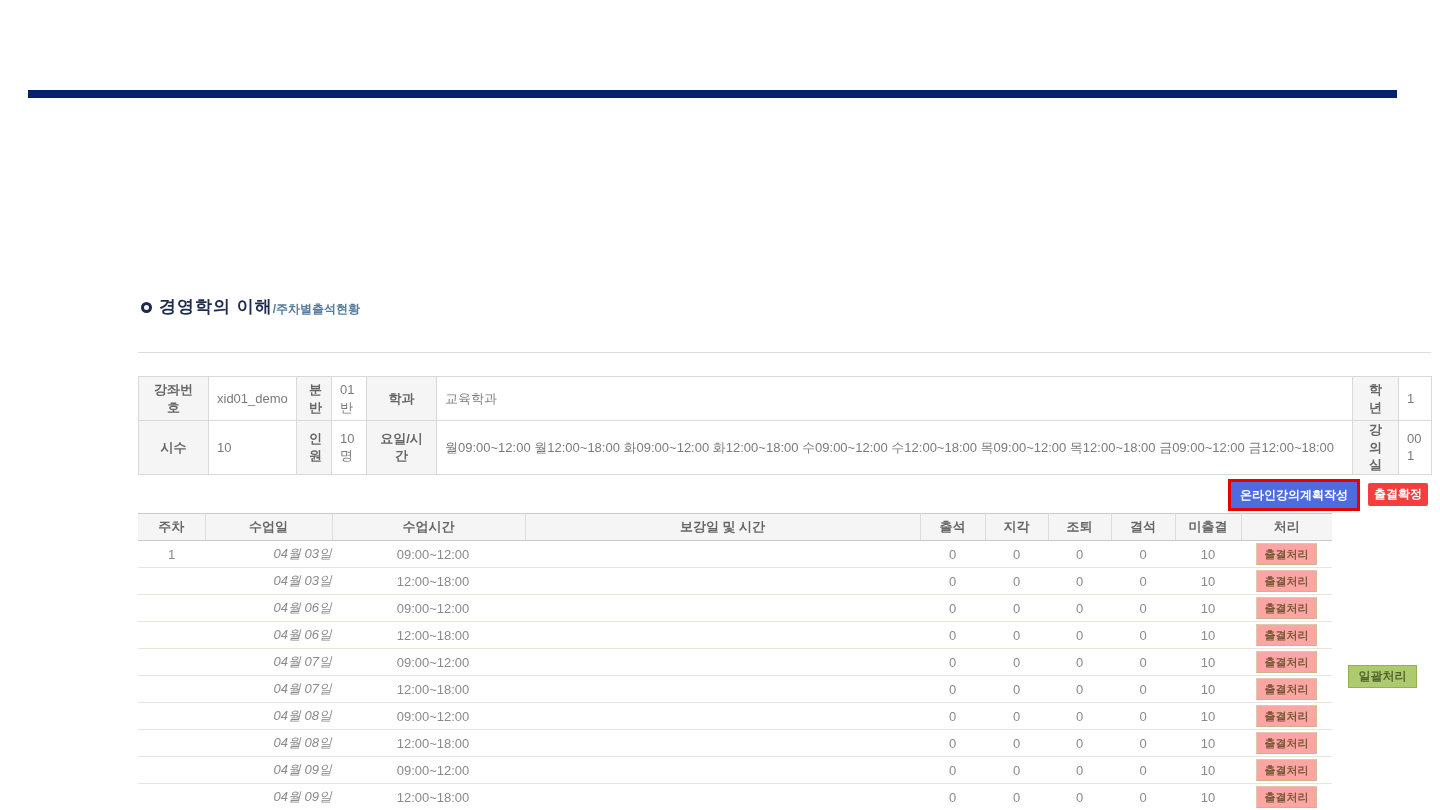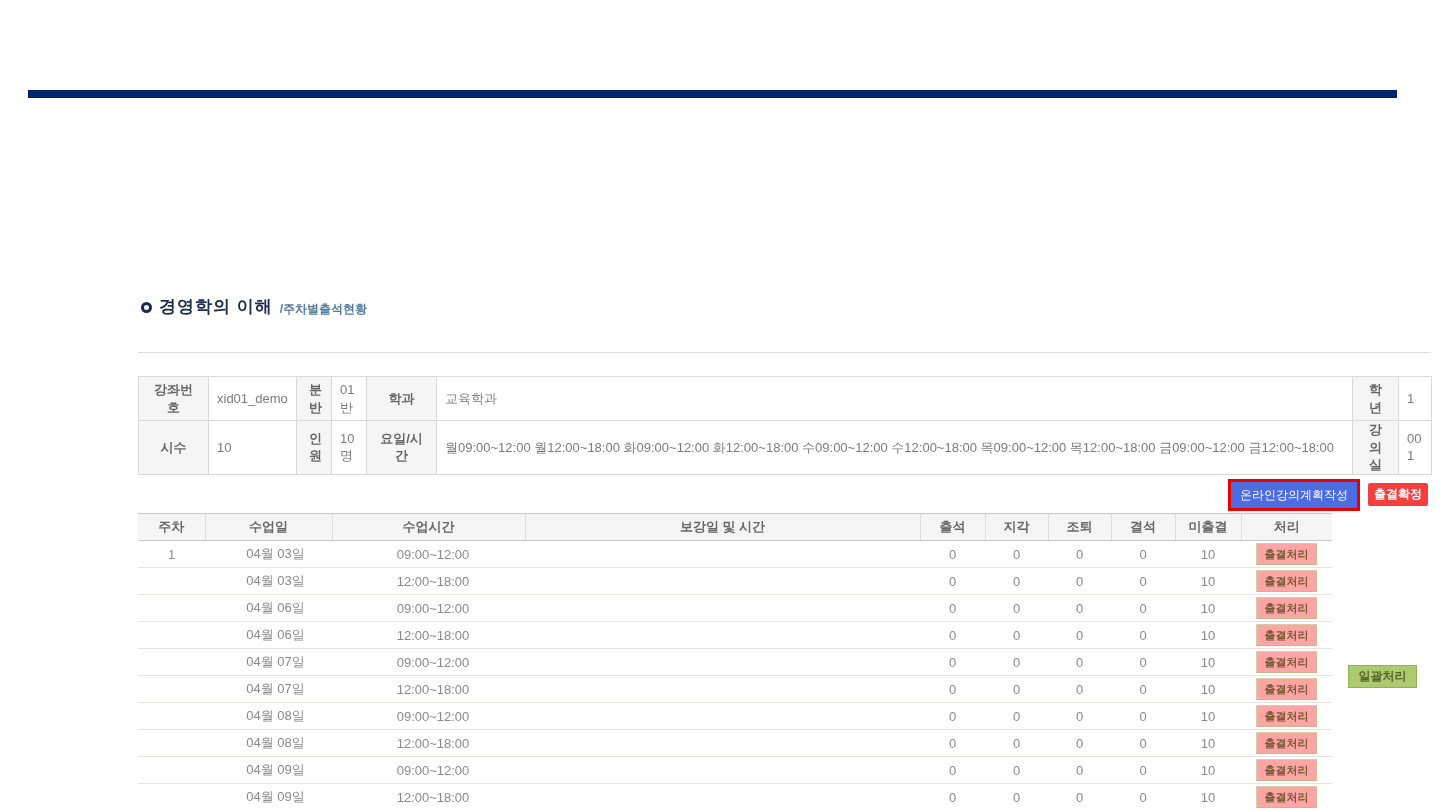--- a/index.html
+++ b/index.html
@@ -44,21 +44,20 @@
     font-size: 17px;
     font-weight: bold;
     color: #1c2b4e;
     letter-spacing: 1px;
     line-height: 20px;
   }
   .page-subtitle {
     font-size: 12px;
     font-weight: bold;
     color: #567c9e;
-    margin-left: 7px;
     line-height: 16px;
   }
 
   .divider {
     position: absolute;
     left: 138px; top: 352px;
     width: 1293px; height: 0;
     border-top: 1px solid #dddddd;
   }
 
@@ -102,21 +101,21 @@
     width: 132px; height: 32px;
     border: 3px solid #e60000;
   }
   .online-plan-btn {
     display: block;
     width: 100%; height: 100%;
     background: #4d6ce0;
     color: #fff;
     font-family: inherit;
     font-size: 12px;
-    font-weight: normal;
+    font-weight: bold;
     border: none;
     cursor: pointer;
     white-space: nowrap;
   }
   .confirm-btn {
     position: absolute;
     left: 1368px; top: 483px;
     width: 60px; height: 23px;
     background: #f53e3e;
     color: #fff;
@@ -152,21 +151,21 @@
   .att-table thead th:first-child { border-left: none; }
   .att-table thead th:last-child { border-right: none; }
   .att-table tbody td {
     height: 27px;
     color: #8a8a8a;
     vertical-align: middle;
     border-bottom: 1px solid #eae5da;
     background: #fff;
   }
   .att-table td.col-week   { text-align: center; }
-  .att-table td.col-date   { text-align: center; padding-left: 14px; }
+  .att-table td.col-date   { text-align: right; padding-left: 14px; font-style: italic; }
   .att-table td.col-time   { text-align: center; padding-left: 9px; }
   .att-table td.col-makeup { text-align: left; padding-left: 9px; }
   .att-table td.col-attend,
   .att-table td.col-late,
   .att-table td.col-early_leave,
   .att-table td.col-absent,
   .att-table td.col-unmarked { text-align: center; }
   .att-table td.col-process { text-align: center; }
 
   .process-btn {

